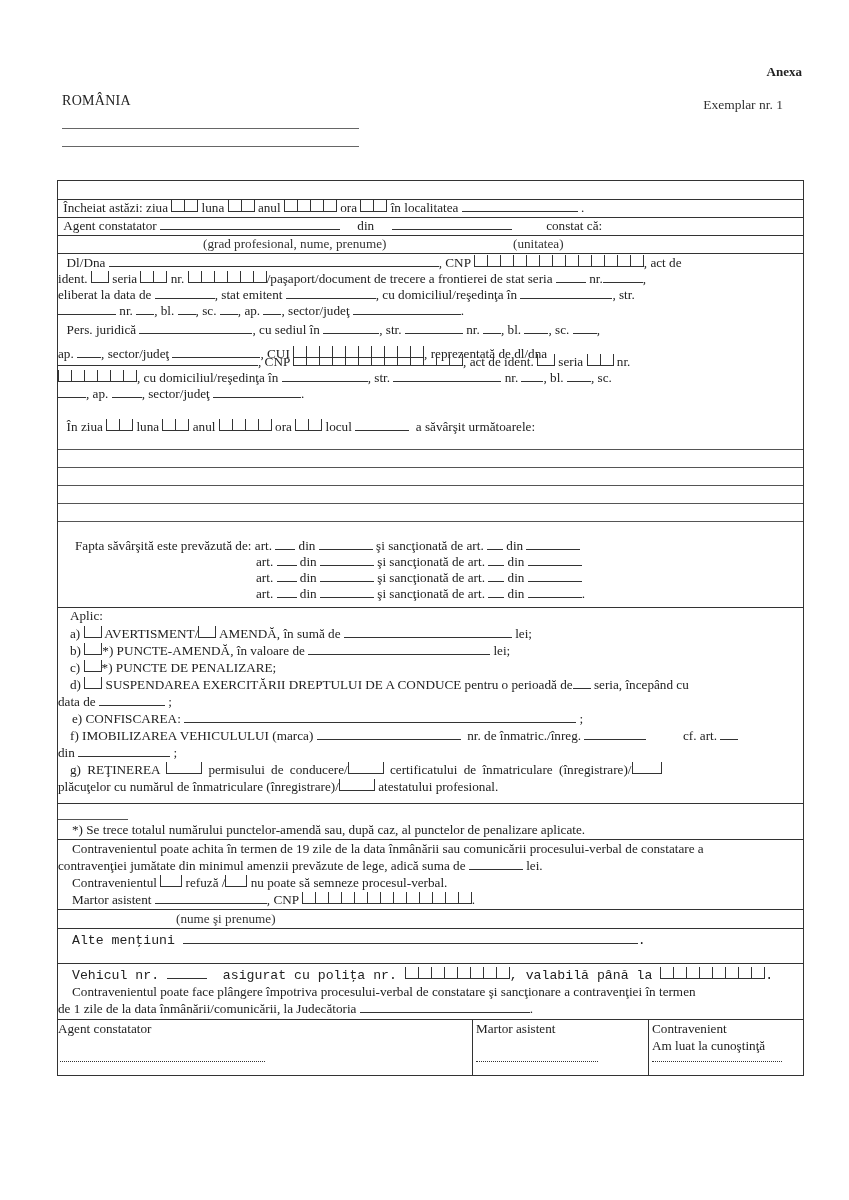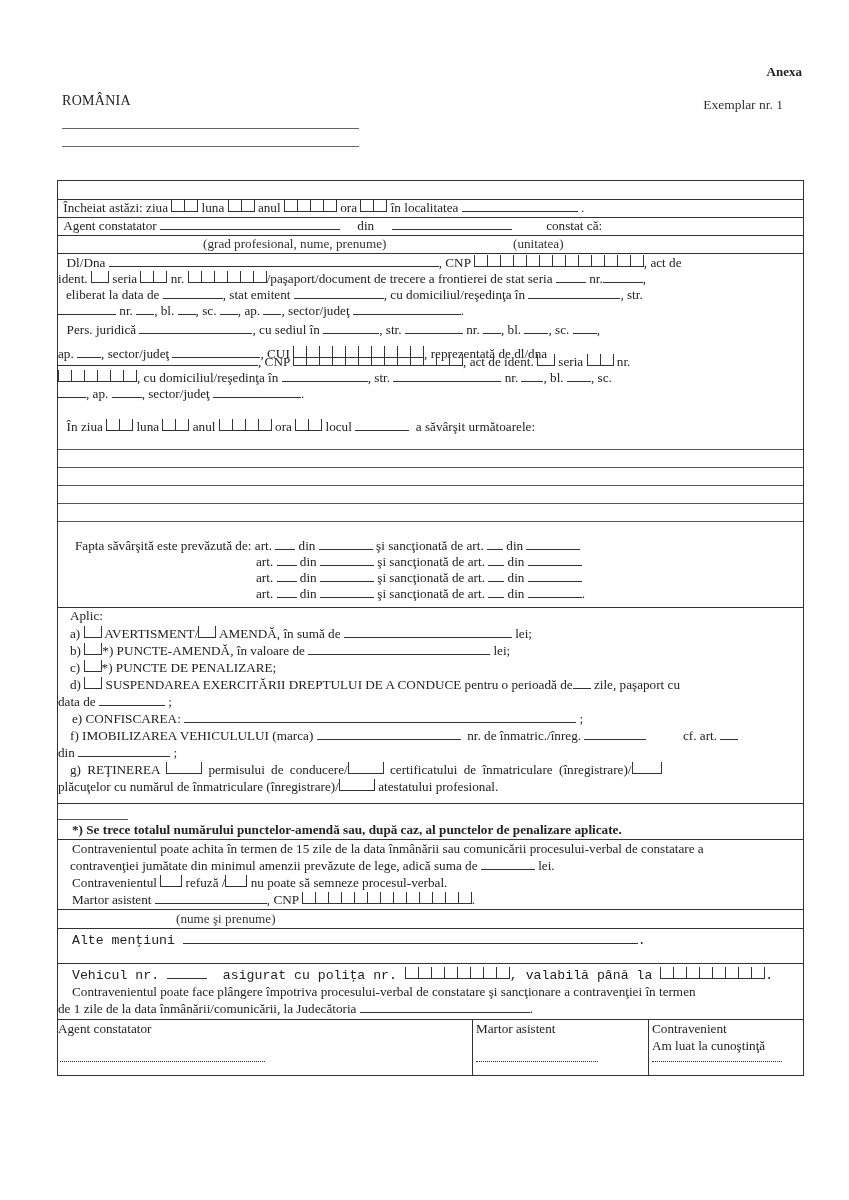--- a/index.html
+++ b/index.html
@@ -72,21 +72,21 @@
     <div class="t" style="left:0;top:16px;">
       <span>ident.</span>
       <span class="boxes wide"><span class="c"></span></span>
       <span>seria</span>
       <span class="boxes"><span class="c"></span><span class="c"></span></span>
       <span>nr.</span>
       <span class="boxes"><span class="c"></span><span class="c"></span><span class="c"></span><span class="c"></span><span class="c"></span><span class="c"></span></span><span>/paşaport/document de trecere a frontierei de stat seria</span>
       <span class="u" style="width:30px;"></span>
       <span>nr.</span><span class="u" style="width:40px;"></span><span>,</span>
     </div>
-    <div class="t" style="left:8px;top:32px;">
+    <div class="t" style="left:0;top:32px;">
       <span>eliberat la data de</span>
       <span class="u" style="width:60px;"></span><span>, stat emitent</span>
       <span class="u" style="width:90px;"></span><span>, cu domiciliul/reşedinţa în</span>
       <span class="u" style="width:92px;"></span><span>, str.</span>
     </div>
     <div class="t" style="left:0;top:48px;">
       <span class="u" style="width:58px;"></span>
       <span>nr.</span>
       <span class="u" style="width:18px;"></span><span>, bl.</span>
       <span class="u" style="width:18px;"></span><span>, sc.</span>
@@ -218,21 +218,21 @@
     </div>
     <div class="t" style="left:12px;top:52px;">
       <span>c)</span>
       <span class="boxes wide"><span class="c"></span></span><span>*) PUNCTE DE PENALIZARE;</span>
     </div>
     <div class="t" style="left:12px;top:69px;">
       <span>d)</span>
       <span class="boxes wide"><span class="c"></span></span>
       <span>SUSPENDAREA EXERCITĂRII DREPTULUI DE A CONDUCE</span>
       <span>pentru o perioadă de</span><span class="u" style="width:18px;"></span>
-      <span>zile, paşaport cu</span>
+      <span>seria, începând cu</span>
     </div>
     <div class="t" style="left:0;top:86px;">
       <span>data de</span>
       <span class="u" style="width:66px;"></span>
       <span>;</span>
     </div>
     <div class="t" style="left:14px;top:103px;">
       <span>e) CONFISCAREA:</span>
       <span class="u" style="width:392px;"></span>
       <span>;</span>
@@ -258,26 +258,26 @@
       <span>certificatului de înmatriculare (înregistrare)/</span><span class="boxes"><span class="c" style="width:28px;"></span></span>
     </div>
     <div class="t" style="left:0;top:171px;">
       <span>plăcuţelor cu numărul de înmatriculare (înregistrare)/</span><span class="boxes"><span class="c" style="width:34px;"></span></span>
       <span>atestatului profesional.</span>
     </div>
   </div>
 
   <div class="row" style="top:622px;"></div>
   <div class="hline" style="left:0;top:638px;width:70px;border-color:#555;"></div>
-  <div class="t" style="left:14px;top:641px;font-weight:bold;">*) Se trece totalul numărului punctelor-amendă sau, după caz, al punctelor de penalizare aplicate.</div>
+  <div class="t" style="left:14px;top:641px;">*) Se trece totalul numărului punctelor-amendă sau, după caz, al punctelor de penalizare aplicate.</div>
 
   <div class="row" style="top:658px;"></div>
   <div style="position:absolute;left:0;right:0;top:660px;">
-    <div class="t" style="left:14px;top:0;">Contravenientul poate achita în termen de 15 zile de la data înmânării sau comunicării procesului-verbal de constatare a</div>
-    <div class="t" style="left:12px;top:17px;">
+    <div class="t" style="left:14px;top:0;">Contravenientul poate achita în termen de 19 zile de la data înmânării sau comunicării procesului-verbal de constatare a</div>
+    <div class="t" style="left:0;top:17px;">
       <span>contravenţiei jumătate din minimul amenzii prevăzute de lege, adică suma de</span>
       <span class="u" style="width:54px;"></span>
       <span>lei.</span>
     </div>
     <div class="t" style="left:14px;top:34px;">
       <span>Contravenientul</span>
       <span class="boxes wide"><span class="c" style="width:20px;"></span></span>
       <span>refuză /</span><span class="boxes wide"><span class="c" style="width:20px;"></span></span>
       <span>nu poate să semneze procesul-verbal.</span>
     </div>

